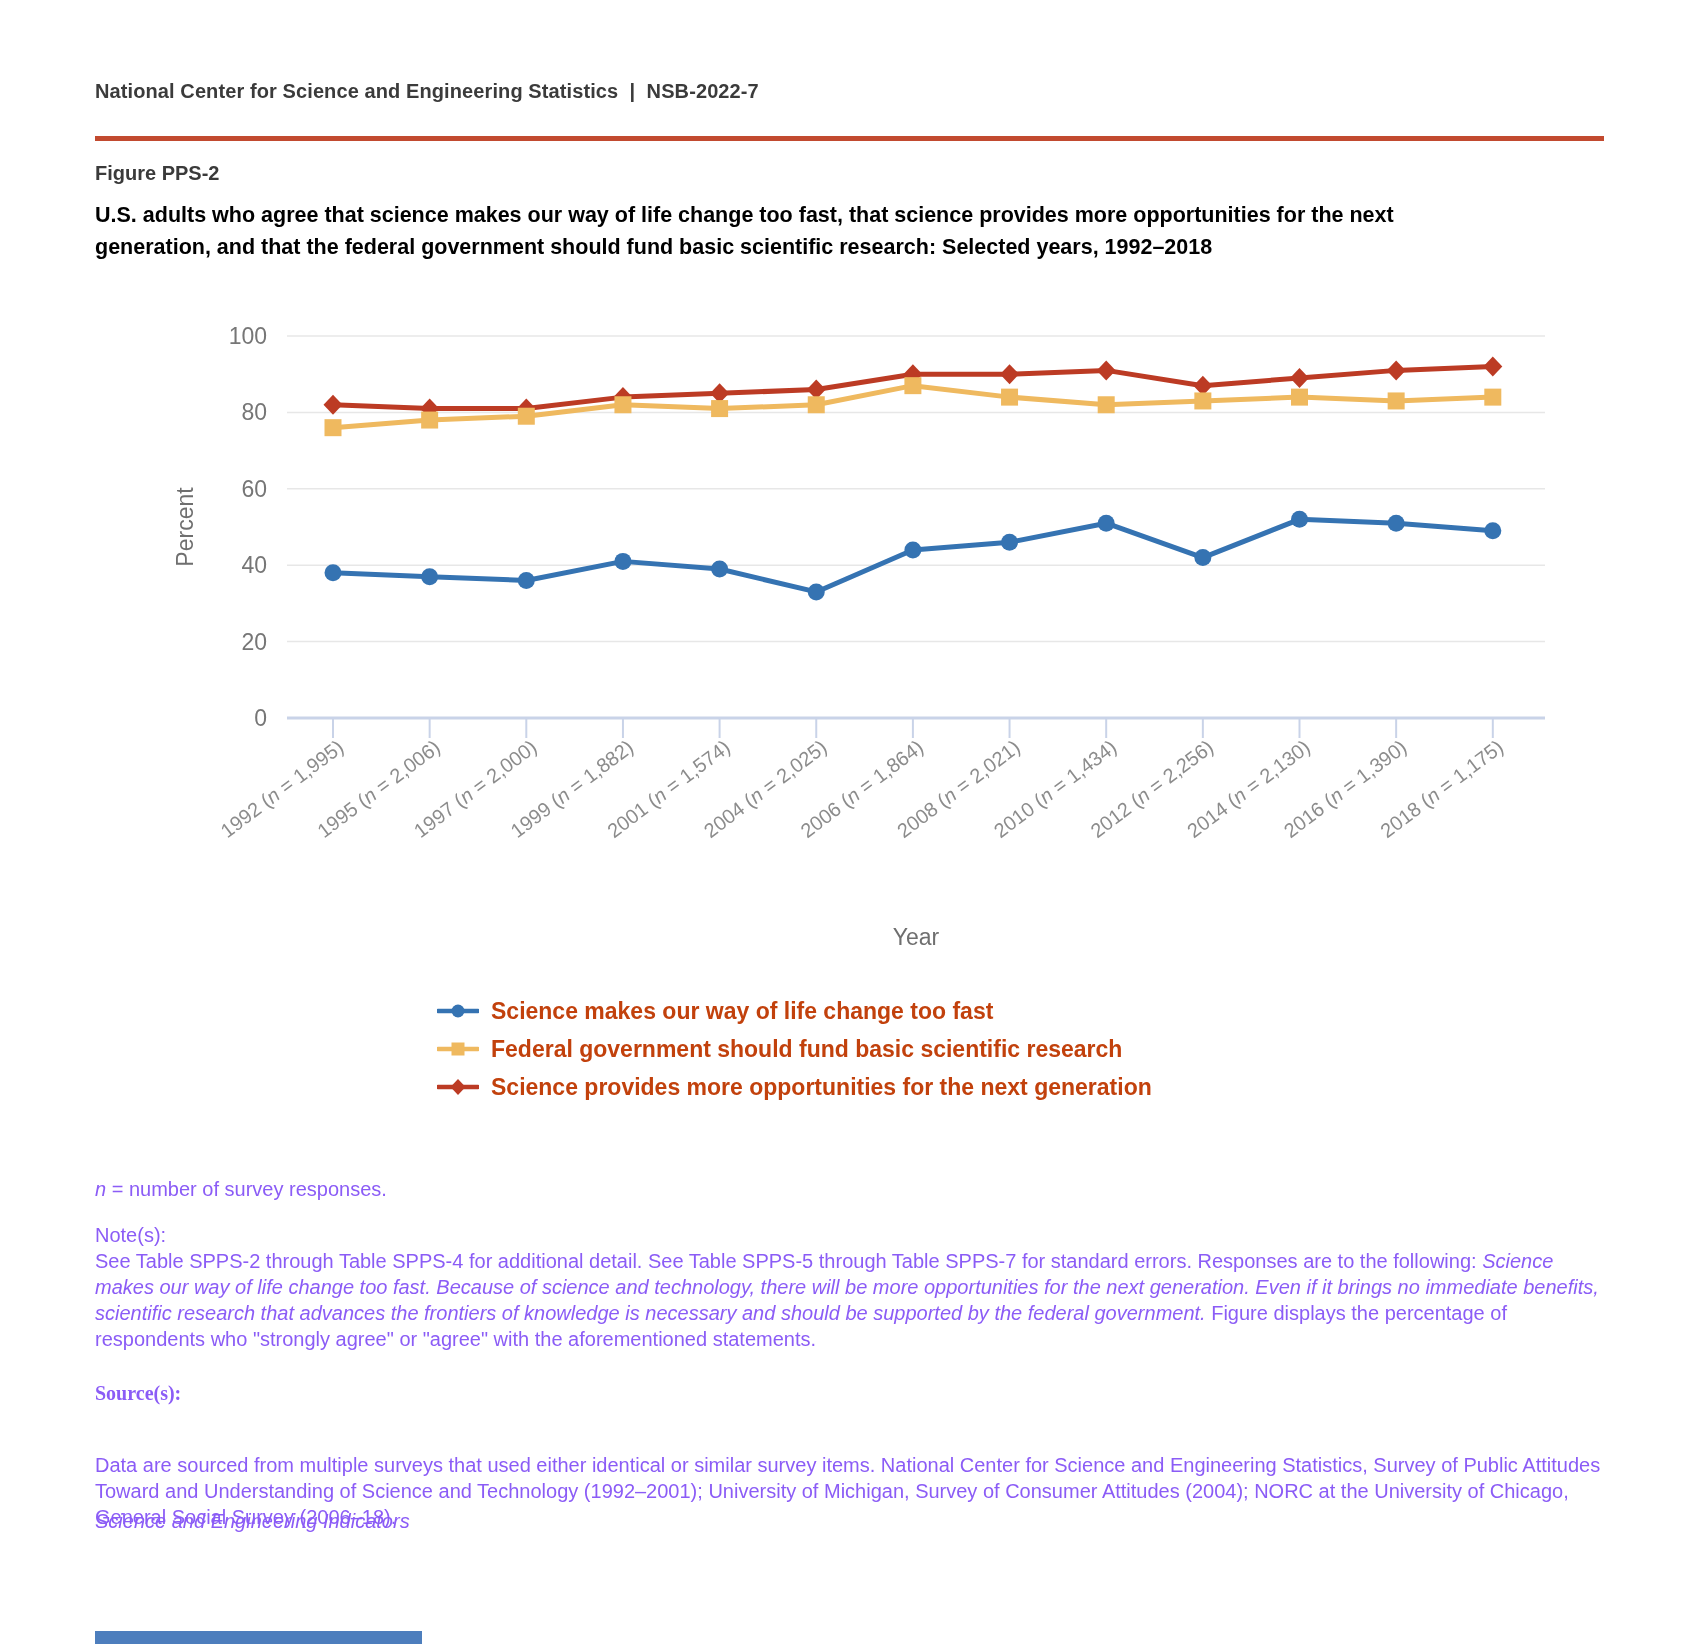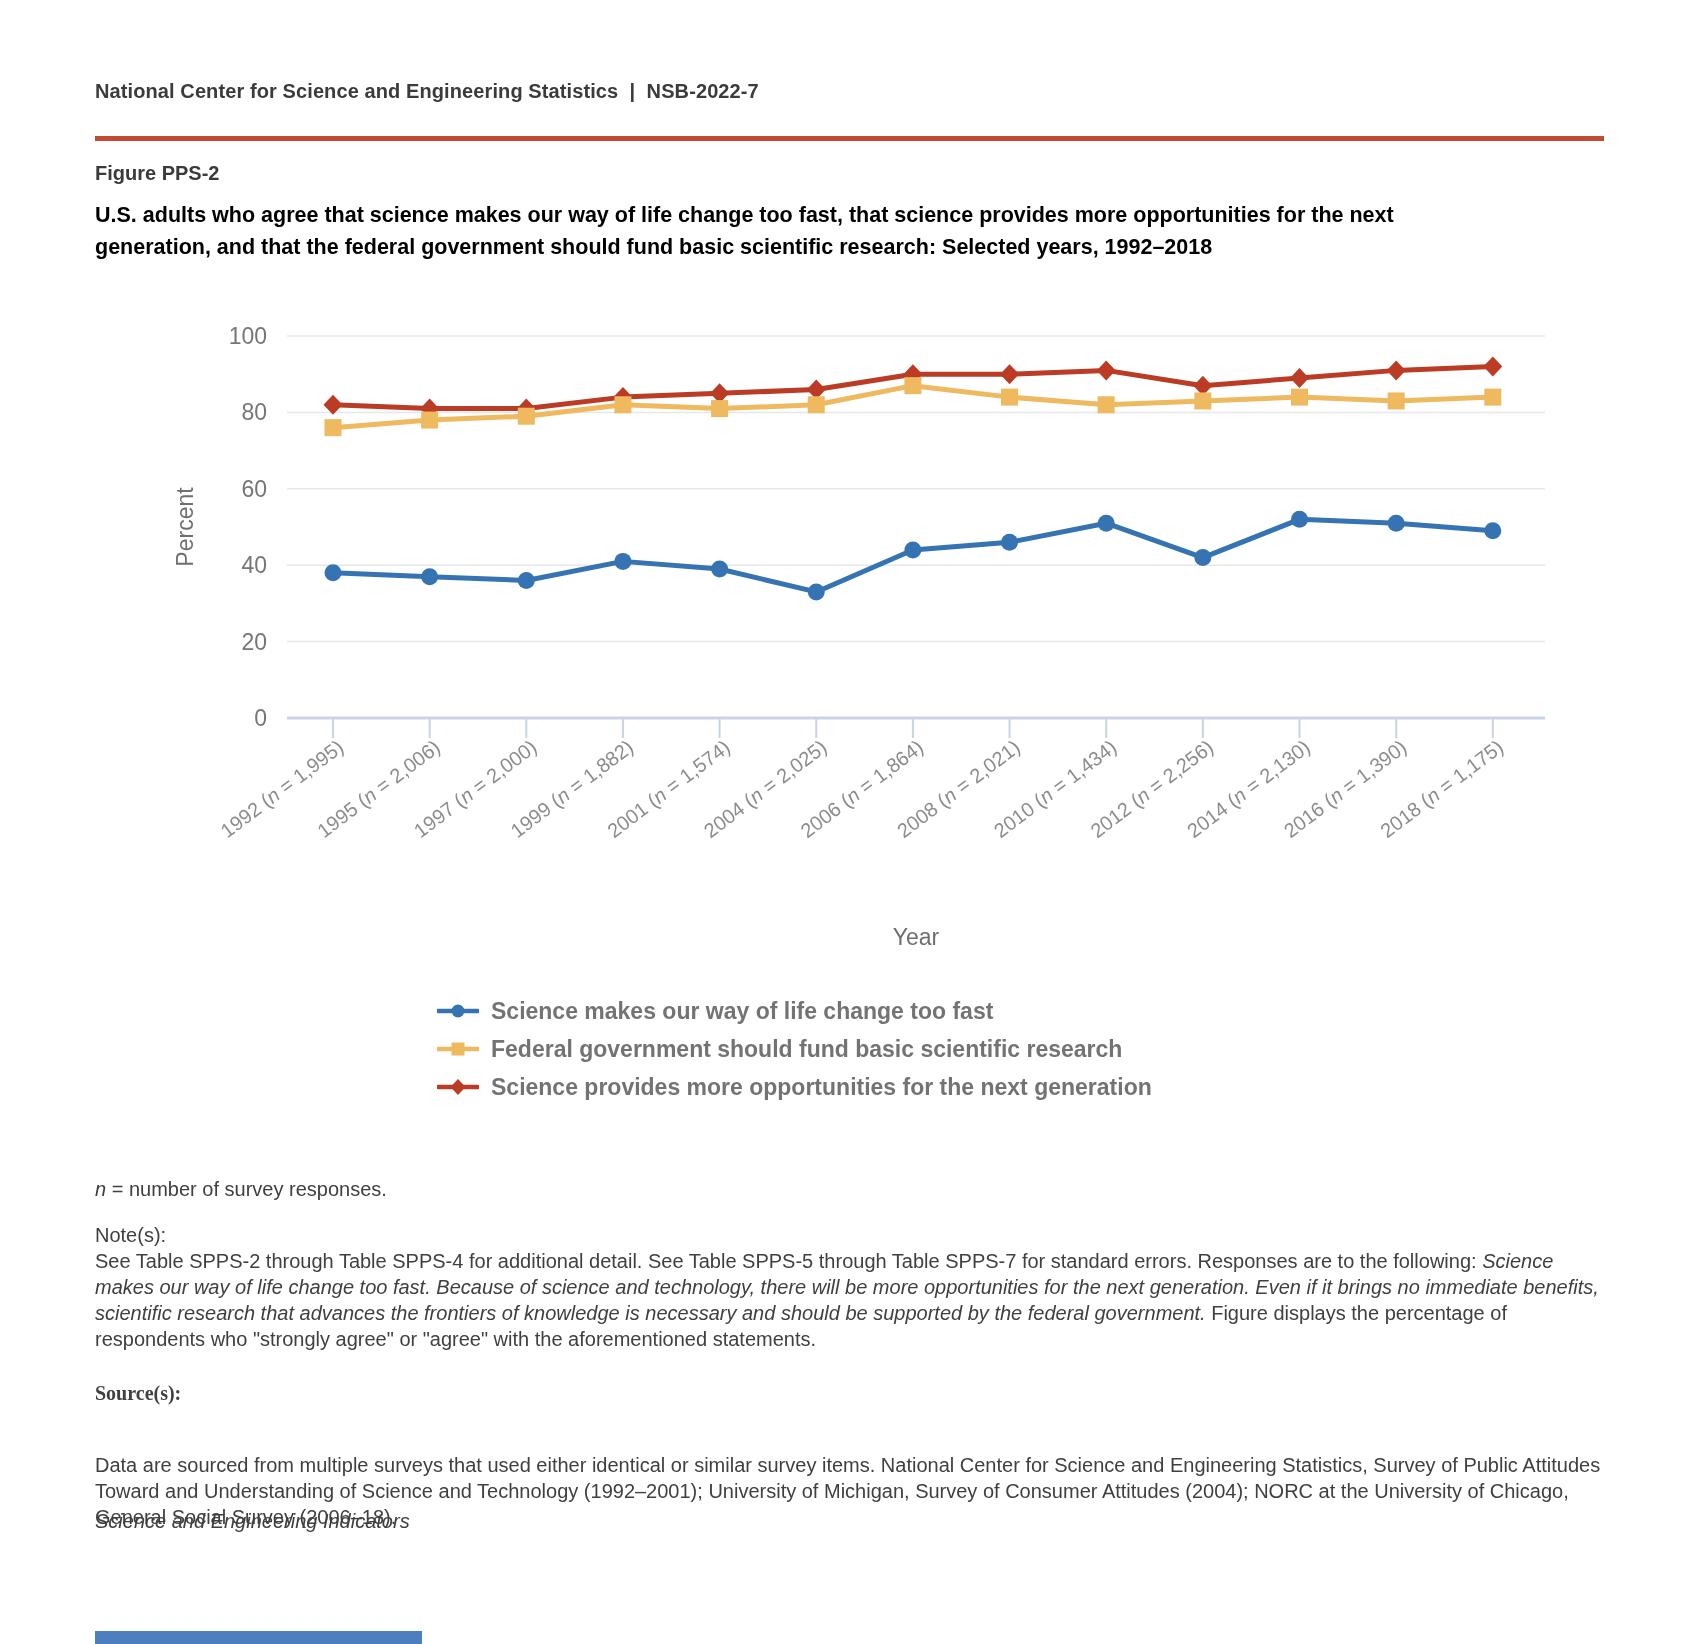--- a/index.html
+++ b/index.html
@@ -15,22 +15,22 @@
   }
   .red-rule{left:95px;top:136px;width:1509px;height:5px;background:#C24A2F;}
   .figure-label{left:95px;top:162px;font-size:20px;font-weight:bold;color:#3a3a3a;}
   .figure-title{
     left:95px;top:199px;width:1375px;font-size:21.5px;font-weight:bold;
     color:#000000;line-height:32px;
   }
   #chart-svg{left:0;top:295px;}
   #legend{left:437px;top:992px;display:flex;flex-direction:column;}
   .legend-row{display:flex;align-items:center;height:38px;gap:12px;}
-  .legend-label{font-size:23px;font-weight:bold;color:#737373;}
-  .note-text{font-size:20px;color:#404040;line-height:26px;}
+  .legend-label{font-size:23px;font-weight:bold;color:#c2410c;}
+  .note-text{font-size:20px;color:#8b5cf6;line-height:26px;}
   .n-def{left:95px;top:1176px;}
   .notes-label{left:95px;top:1222px;font-weight:normal;}
   .notes-body{left:95px;top:1248px;width:1515px;}
   .sources-label{left:95px;top:1380px;font-weight:bold;font-family:Liberation Serif, serif;}
   .sources-body{left:95px;top:1408px;width:1515px;margin-top:44px;}
   .footer-italic{left:95px;top:1508px;font-style:italic;}
   .bottom-bar{left:95px;top:1631px;width:327px;height:13px;background:#4D7EBD;}
 </style>
 </head>
 <body>

